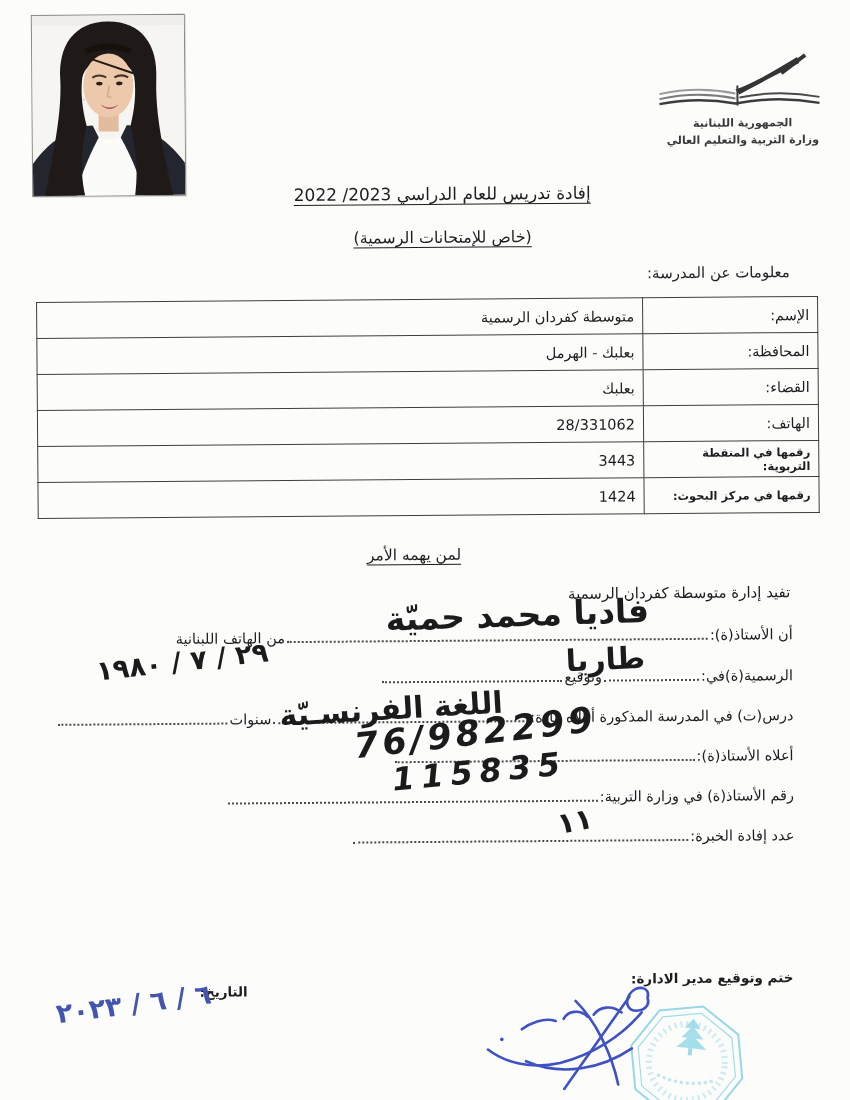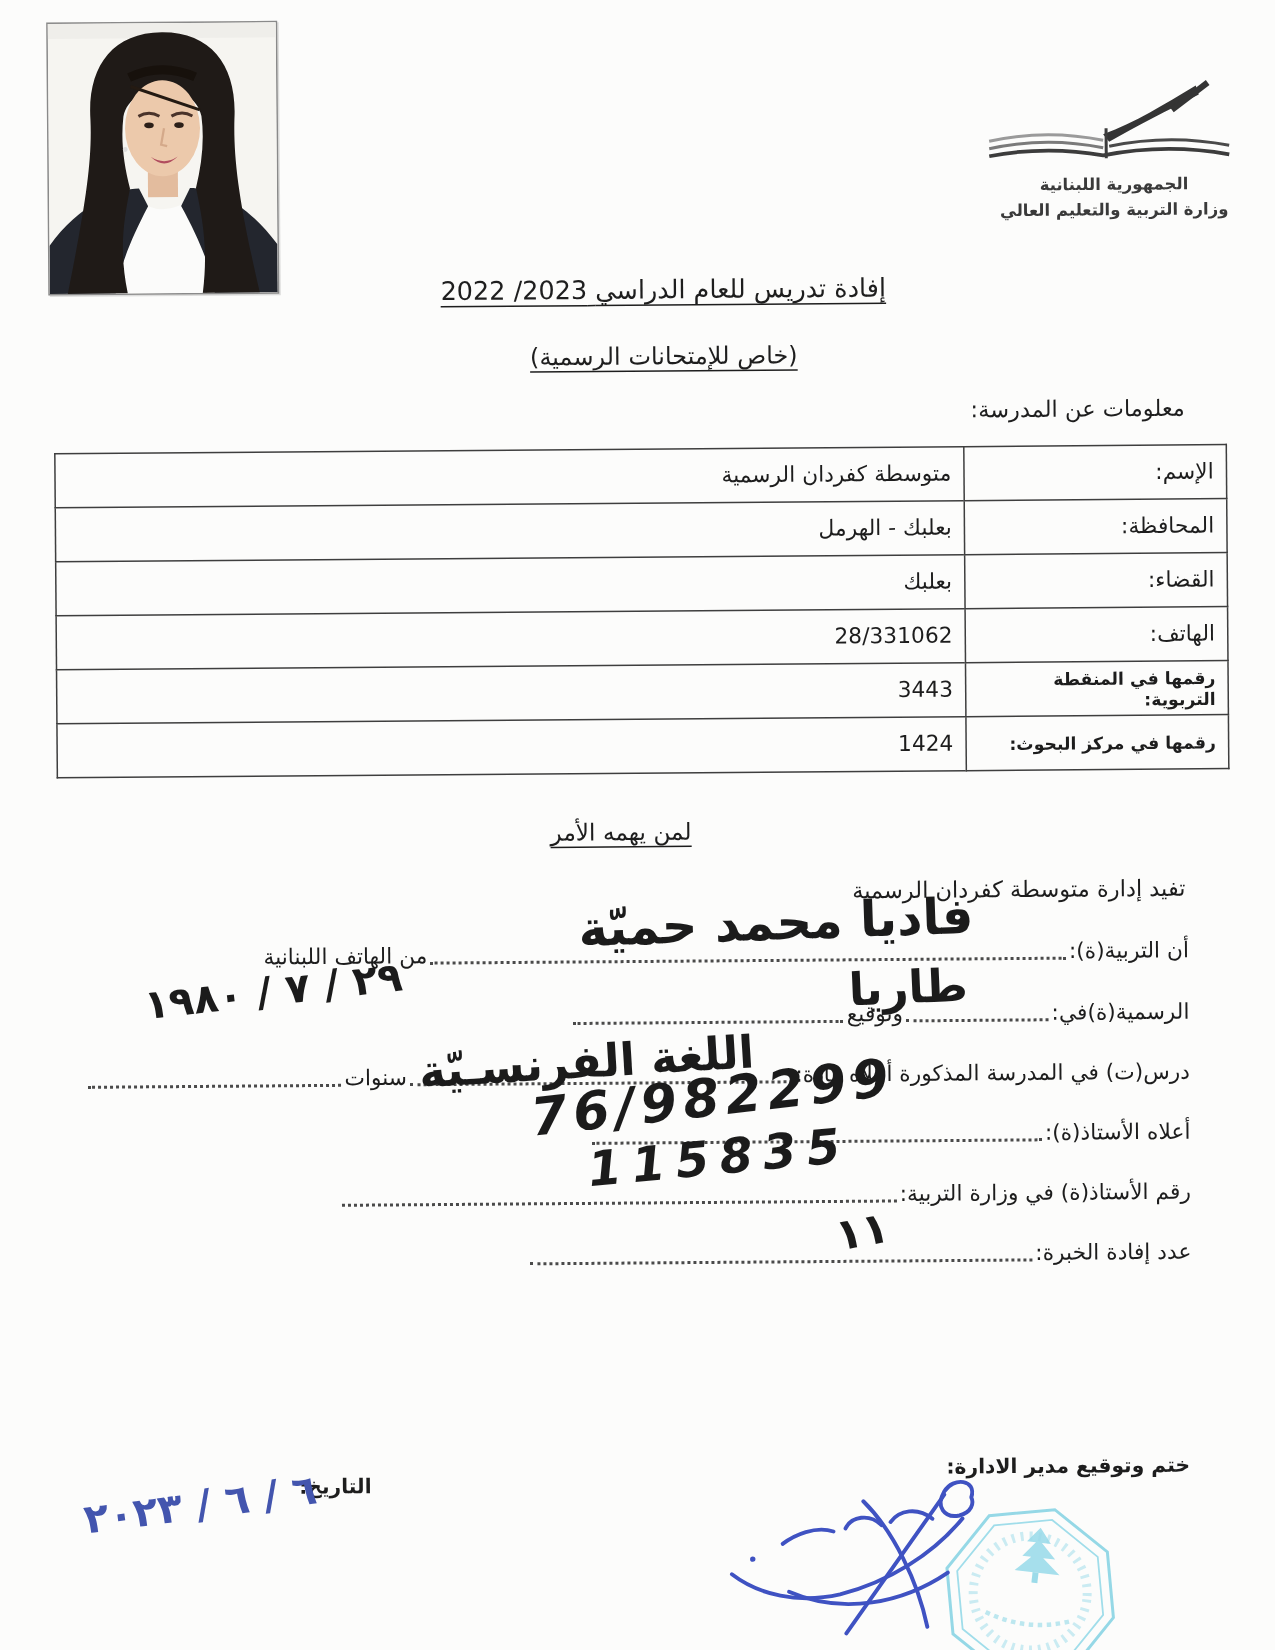--- a/index.html
+++ b/index.html
@@ -143,21 +143,21 @@
       <td class="val">1424</td>
     </tr>
   </tbody>
       </table>
 
   <div class="concern">لمن يهمه الأمر</div>
   <div class="certify">تفيد إدارة متوسطة كفردان الرسمية</div>
 
   <div class="lines">
     <div class="bline" style="top:629px">
-      <span class="lab">أن التربية(ة):</span>
+      <span class="lab">أن الأستاذ(ة):</span>
       <span class="leader grow"></span>
       <span class="lab">من الهاتف  اللبنانية</span>
       <span class="spacer" style="width:120px"></span>
     </div>
     <div class="bline" style="top:670px">
       <span class="lab">الرسمية(ة)في:</span>
       <span class="leader" style="width:95px"></span>
       <span class="lab">وتوقيع</span>
       <span class="leader" style="width:180px"></span>
       <span class="spacer" style="flex:1"></span>

